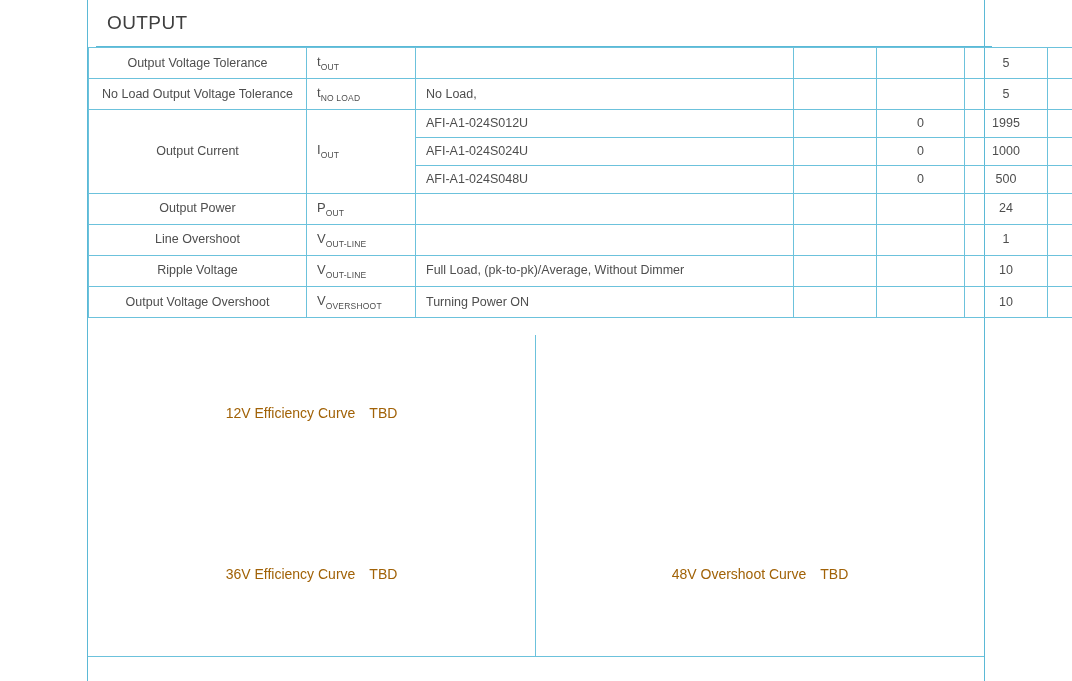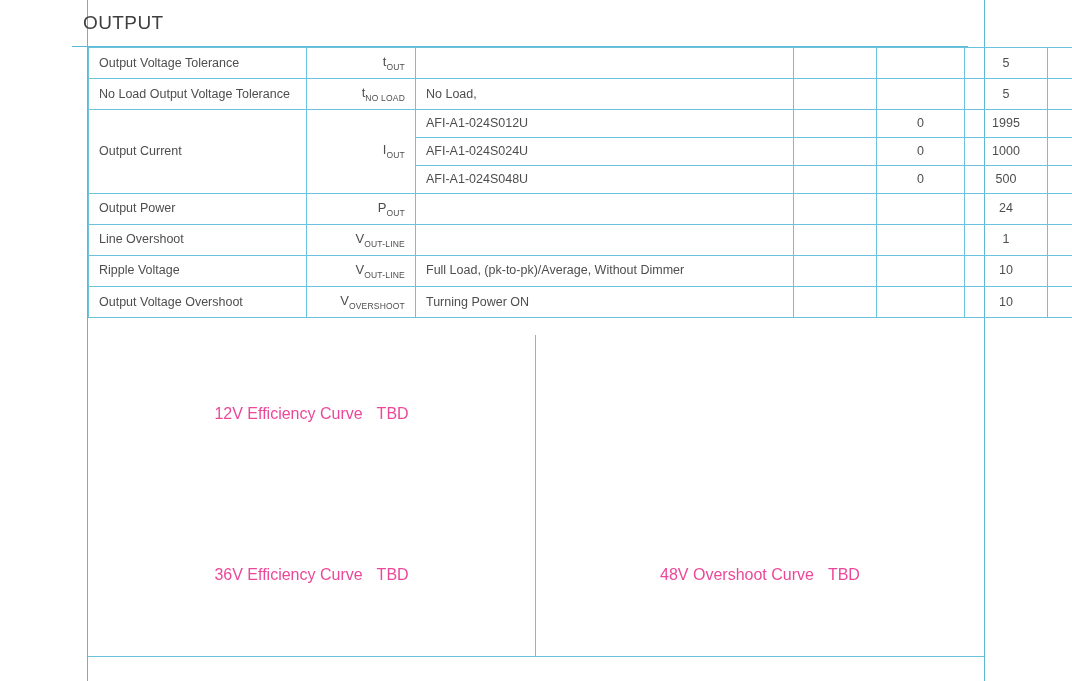--- a/index.html
+++ b/index.html
@@ -26,21 +26,21 @@
     left: 87px;
     top: 0px;
     width: 898px;
     height: 681px;
     box-sizing: border-box;
     border-left: 1px solid #5bb9d6;
     border-right: 1px solid #5bb9d6;
   }
   .section-title {
     position: absolute;
-    left: 72px;
+    left: 96px;
     top: 0px;
     width: 896px;
     height: 47px;
     box-sizing: border-box;
     border-bottom: 1px solid #5bb9d6;
     display: flex;
     align-items: center;
     padding-left: 11px;
   }
   .section-title span {
@@ -58,22 +58,22 @@
     table-layout: fixed;
   }
   table.spec td {
     border: 1px solid #6cc2dc;
     font-size: 12.5px;
     color: #4e4e4e;
     padding: 5px 10px;
     vertical-align: middle;
     line-height: 1.35;
   }
-  td.c-param      { width: 197px; }
-  td.c-symbol     { width: 88px;  text-align: right; }
+  td.c-param      { width: 197px; text-align: center; }
+  td.c-symbol     { width: 88px;  text-align: left; }
   td.c-cond       { width: 357px; }
   td.c-min        { width: 62px;  text-align: center; }
   td.c-typ        { width: 67px;  text-align: center; }
   td.c-max        { width: 62px;  text-align: center; }
   td.c-unit       { width: 63px;  text-align: center; }
 
   .sym { font-size: 13px; }
   .sym sub { font-size: 8.5px; letter-spacing: 0.2px; }
 
   
@@ -90,22 +90,22 @@
     width: 50%;
     height: 100%;
     position: relative;
     box-sizing: border-box;
   }
   .curve-col.left { border-right: 1px solid #6cc2dc; }
   .curve-cell {
     position: absolute;
     width: 100%;
     text-align: center;
-    font-size: 16px;
-    color: #ec4899;
+    font-size: 14px;
+    color: #a16207;
   }
   .curve-cell .lbl { margin-right: 14px; }
   .curve-cell.top { top: 70px; }
   .curve-cell.bottom { top: 231px; }
 
   .bottom-rule {
     position: absolute;
     left: 88px;
     top: 656px;
     width: 896px;

